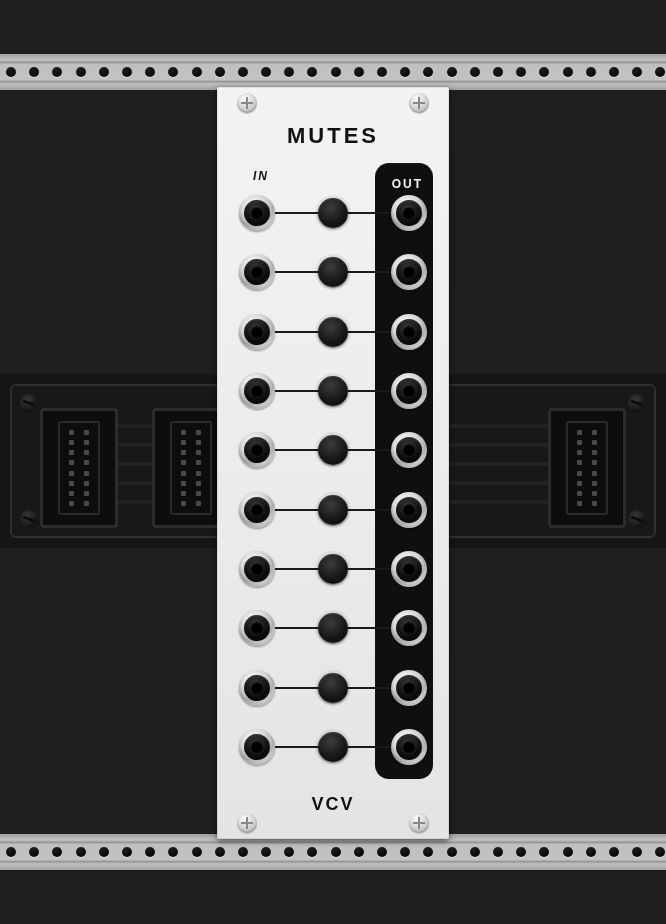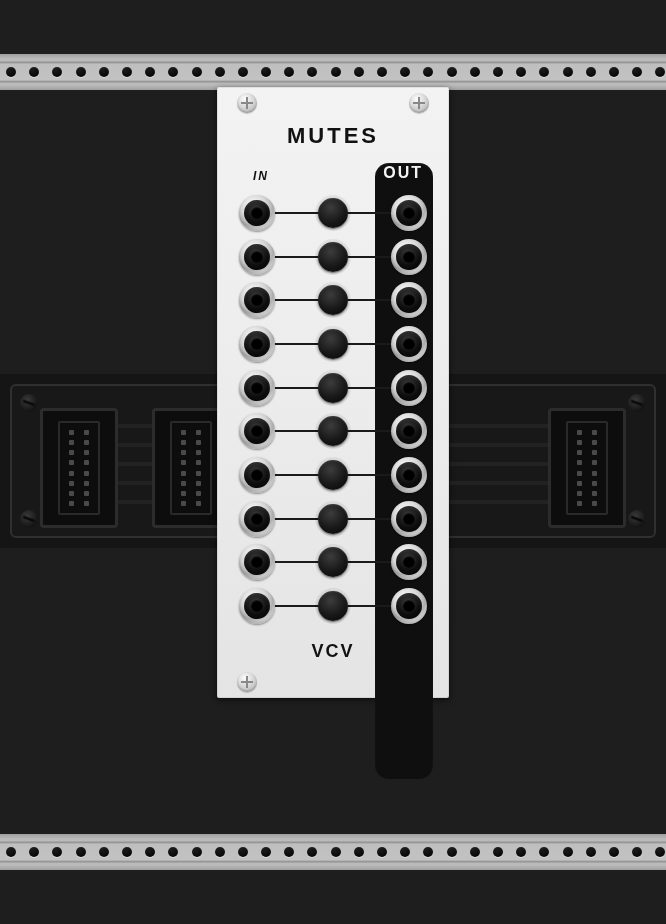--- a/index.html
+++ b/index.html
@@ -78,21 +78,21 @@
     transform: rotate(20deg);
     box-shadow: 0 0 0 1px rgba(0,0,0,0.2);
   }
 
   
   .module {
     position: absolute;
     top: 87px;
     left: 217px;
     width: 232px;
-    height: 611px;
+    height: 752px;
     background: linear-gradient(to bottom, #f3f3f3 0%, #ececec 50%, #e4e4e4 100%);
     box-shadow: 0 2px 6px rgba(0,0,0,0.6), inset 0 0 0 1px rgba(0,0,0,0.08);
     border-radius: 2px;
   }
 
   .panel-screw {
     position: absolute;
     width: 20px; height: 20px; border-radius: 50%;
     background: radial-gradient(circle at 40% 30%, #fdfdfd, #cfcfcf 55%, #aaaaaa 100%);
     box-shadow: inset 0 -1px 2px rgba(0,0,0,0.25), 0 1px 1px rgba(0,0,0,0.2);
@@ -111,21 +111,21 @@
     position: absolute;
     top: 36px; left: 0; right: 0;
     text-align: center;
     font-weight: 800;
     letter-spacing: 3px;
     font-size: 22px;
     color: #111;
   }
   .brand {
     position: absolute;
-    bottom: 36px; left: 0; right: 0;
+    bottom: 24px; left: 0; right: 0;
     text-align: center;
     font-weight: 900;
     letter-spacing: 2px;
     font-size: 18px;
     color: #111;
   }
 
   .label-in {
     position: absolute;
     top: 82px; left: 36px;
@@ -136,22 +136,22 @@
     top: 76px;
     right: 16px;
     width: 58px;
     height: 616px;
     background: #0f0f0f;
     border-radius: 14px;
     box-shadow: inset 0 1px 2px rgba(255,255,255,0.06);
   }
   .label-out {
     position: absolute;
-    top: 77px; right: 26px;
-    font-size: 16px; font-weight: 800; letter-spacing: 2px; color: #f4f4f4;
+    top: 90px; right: 26px;
+    font-size: 12px; font-weight: 800; letter-spacing: 2px; color: #f4f4f4;
   }
 
   .rows {
     position: absolute;
     top: 104px;
     left: 22px;
     right: 22px;
     bottom: 70px;
     display: flex;
     flex-direction: column;

